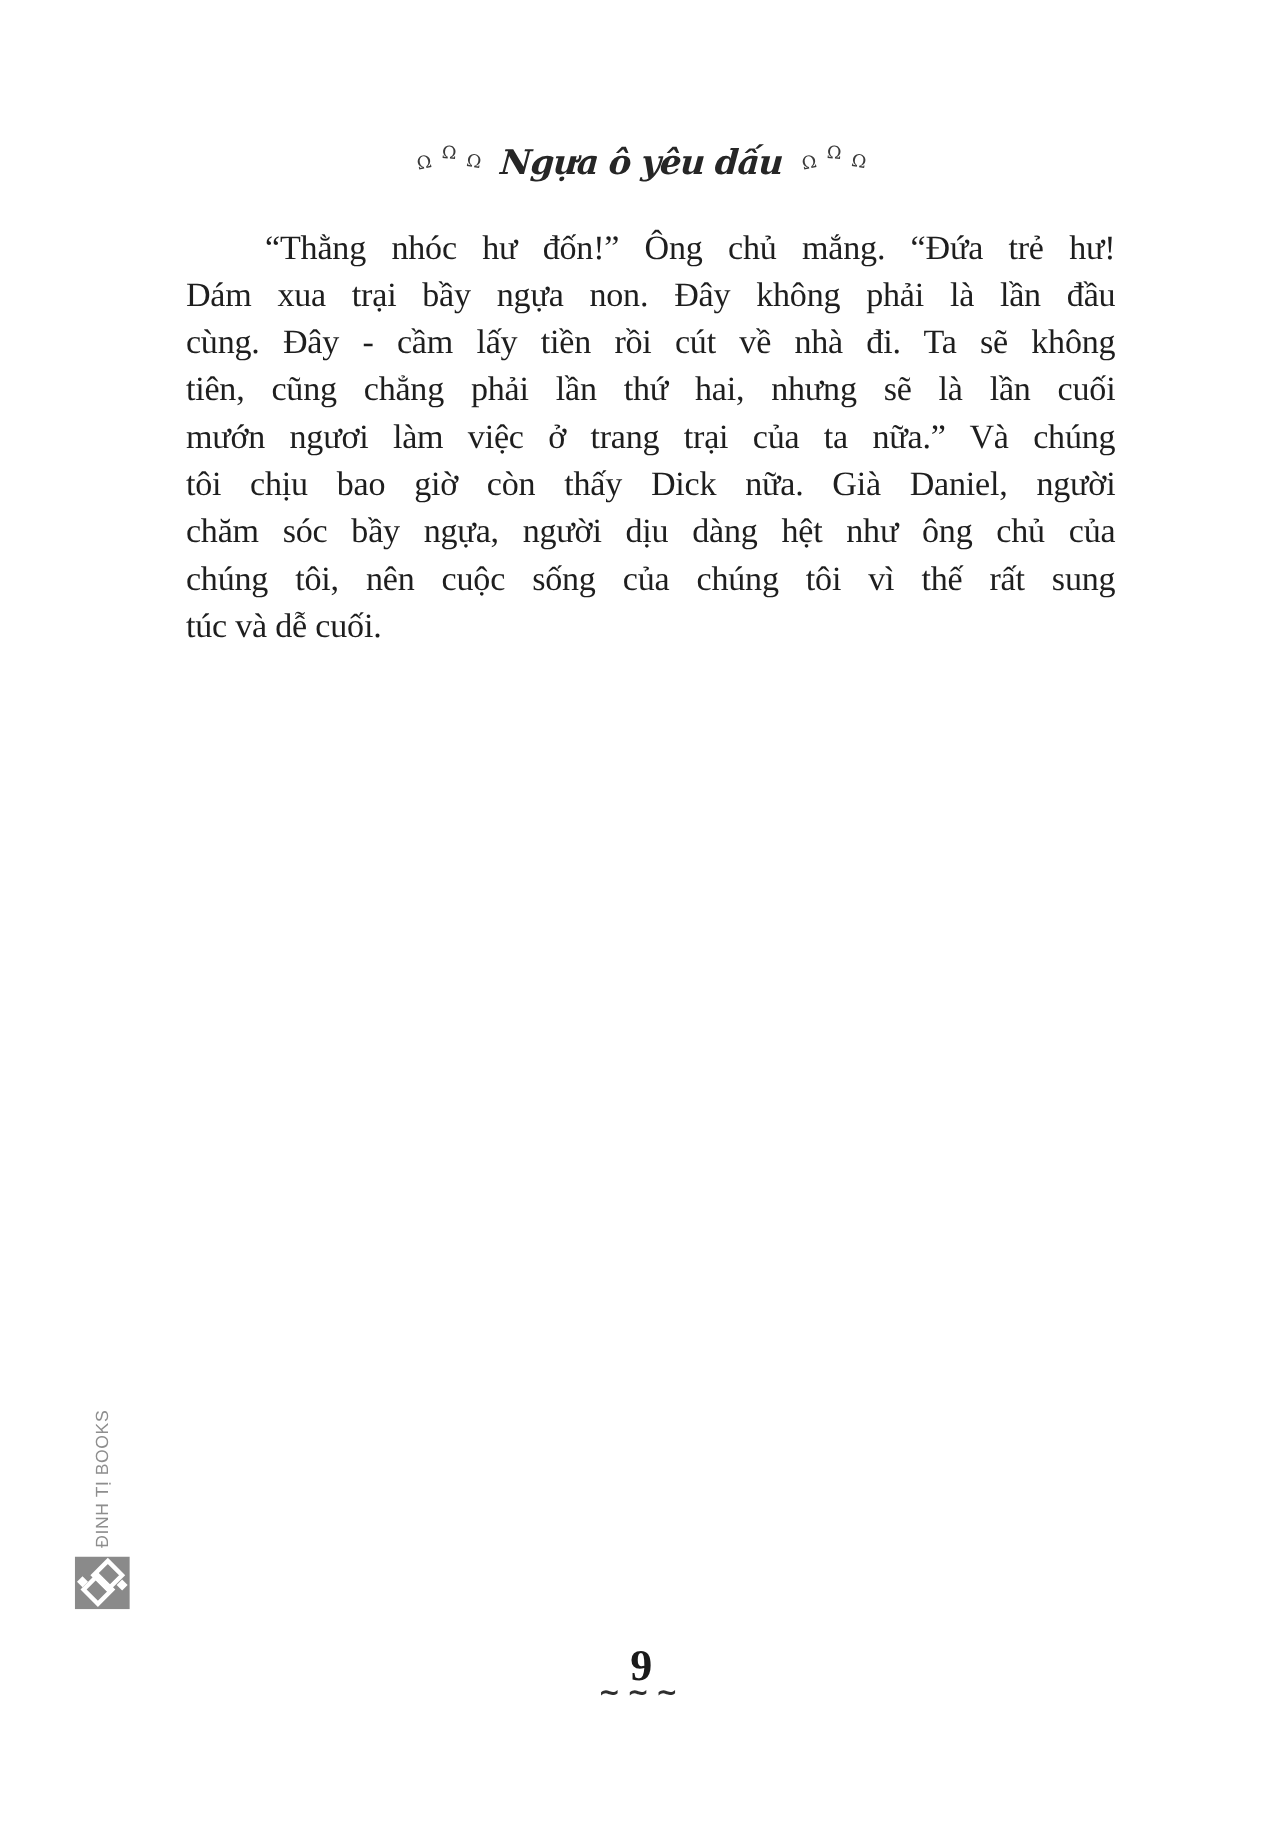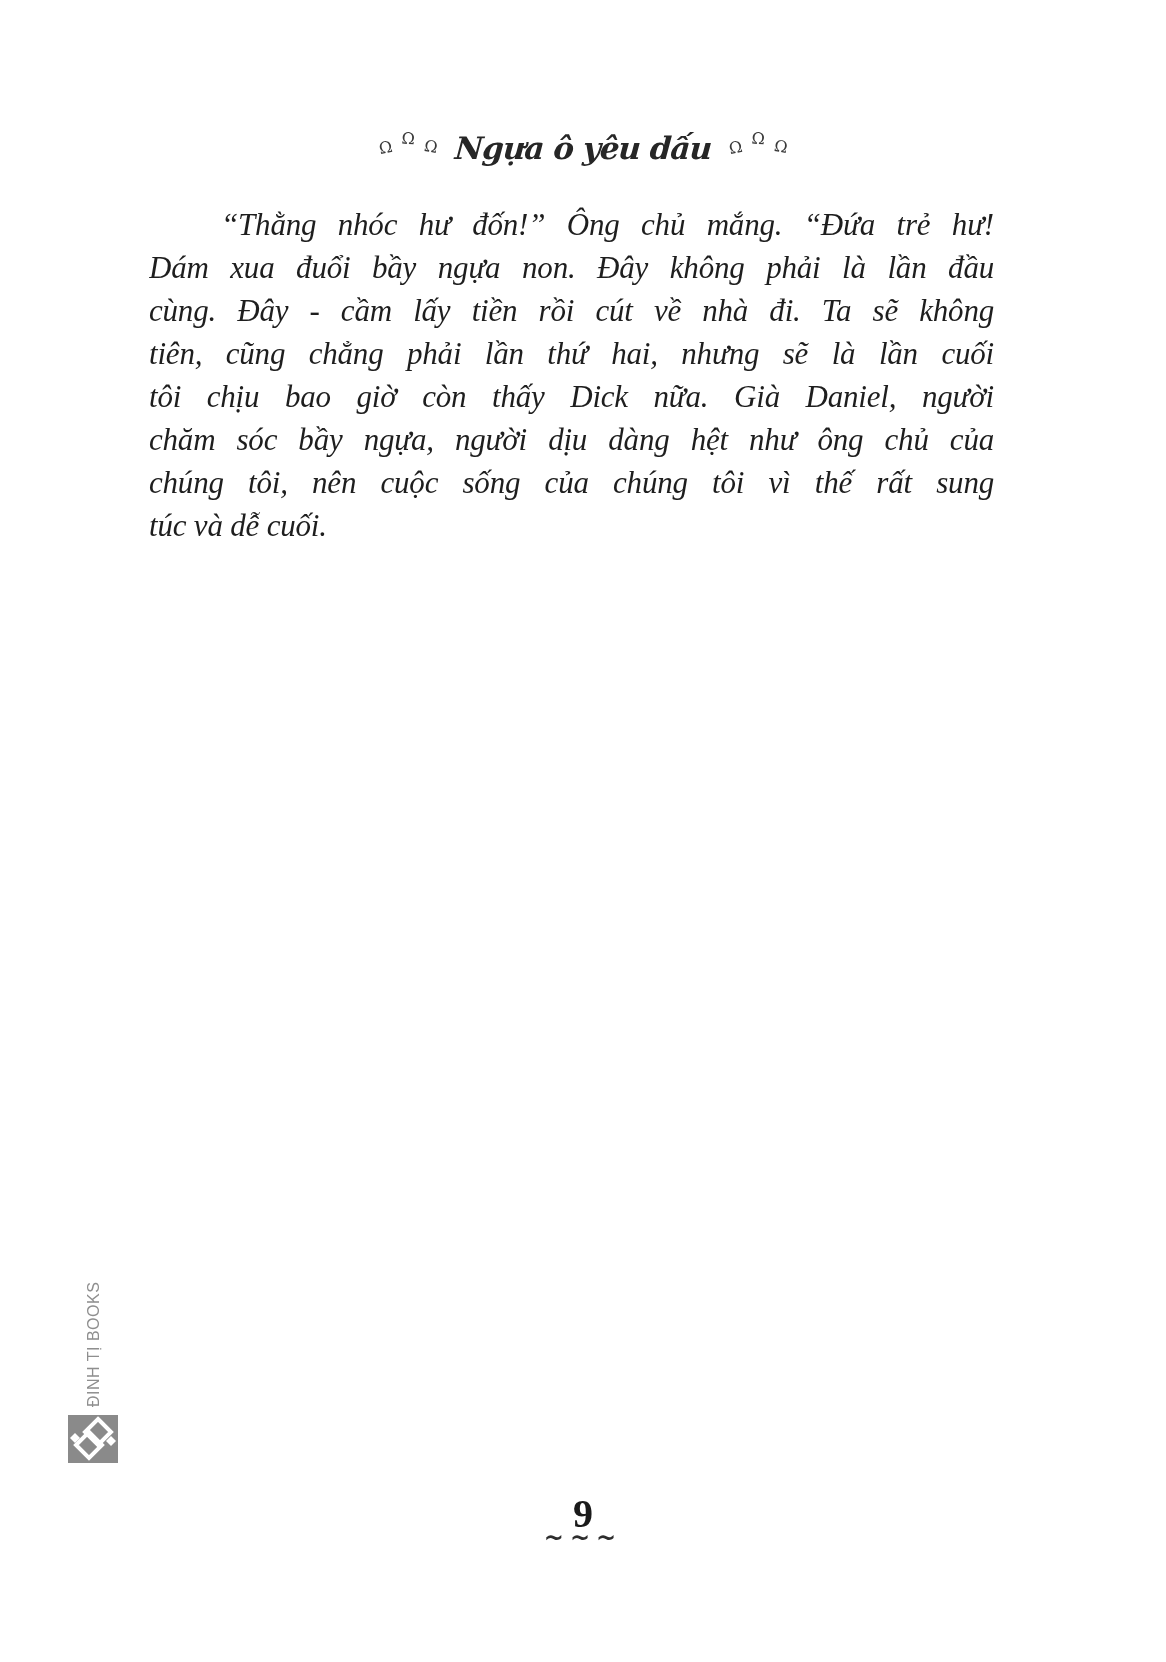--- a/index.html
+++ b/index.html
@@ -40,21 +40,21 @@
     font-size: 31px;
     letter-spacing: -1px;
     color: #262626;
     transform: skewX(-4deg);
     white-space: nowrap;
   }
 
   
   .text-block {
     position: absolute;
-    left: 149px; top: 203px; width: 845px; font-style: italic;
+    left: 169px; top: 203px; width: 845px;
   }
   .line {
     height: 43px; line-height: 43px;
     font-size: 31px;
     letter-spacing: -0.2px;
     text-align: justify;
     text-align-last: justify;
     overflow: hidden;
     white-space: normal;
   }
@@ -115,23 +115,24 @@
     <h1 class="book-title">Ngựa ô yêu dấu</h1>
     <span class="orn-group right">
       <span class="horseshoe">Ω</span>
       <span class="horseshoe">Ω</span>
       <span class="horseshoe">Ω</span>
     </span>
   </header>
 
   <main class="text-block">
     <div class="line first">“Thằng nhóc hư đốn!” Ông chủ mắng. “Đứa trẻ hư!</div>
-    <div class="line">Dám xua đuổi bầy ngựa non. Đây không phải là lần đầu</div>
+    <div class="line">Dám xua trại bầy ngựa non. Đây không phải là lần đầu</div>
     <div class="line">cùng. Đây - cầm lấy tiền rồi cút về nhà đi. Ta sẽ không</div>
     <div class="line">tiên, cũng chẳng phải lần thứ hai, nhưng sẽ là lần cuối</div>
+    <div class="line">mướn ngươi làm việc ở trang trại của ta nữa.” Và chúng</div>
     <div class="line">tôi chịu bao giờ còn thấy Dick nữa. Già Daniel, người</div>
     <div class="line">chăm sóc bầy ngựa, người dịu dàng hệt như ông chủ của</div>
     <div class="line">chúng tôi, nên cuộc sống của chúng tôi vì thế rất sung</div>
     <div class="line last">túc và dễ cuối.</div>
   </main>
 
   <div class="publisher-vertical">ĐINH TỊ BOOKS</div>
   <div class="publisher-logo">
     <svg width="50" height="48" viewBox="0 0 50 48" xmlns="http://www.w3.org/2000/svg">
       <rect x="0" y="0" width="50" height="48" fill="#8a8a8a"></rect>

